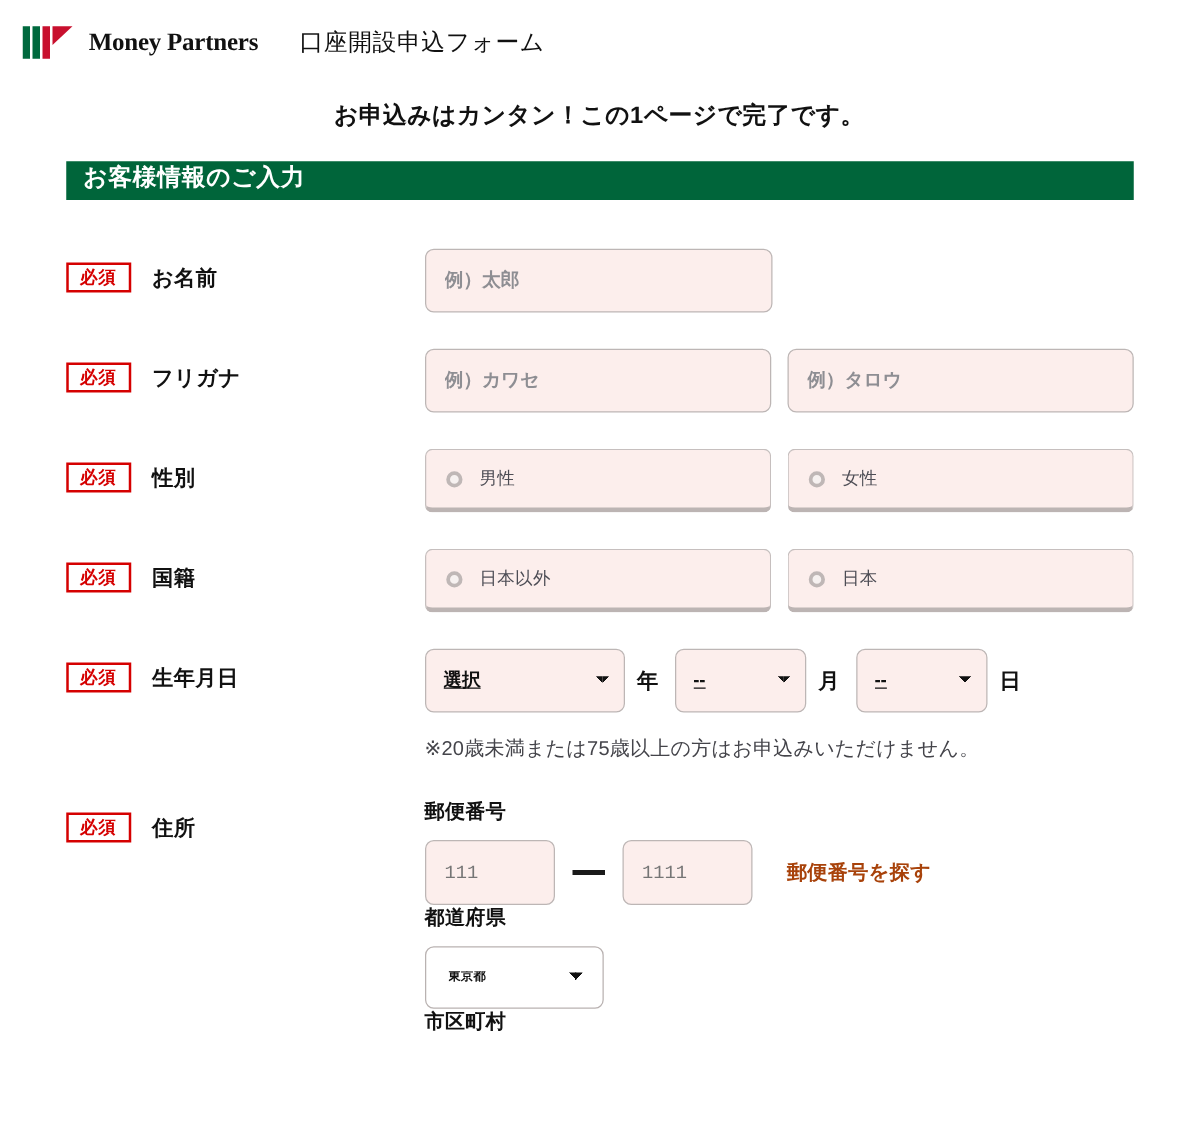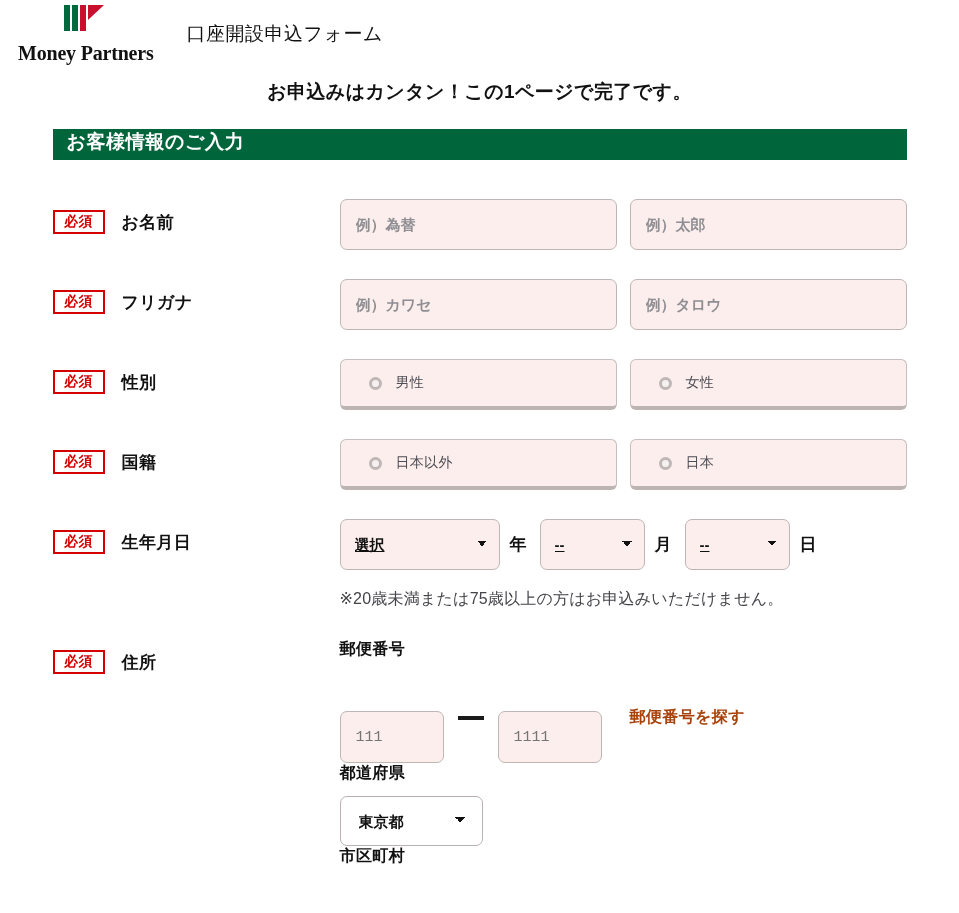--- a/index.html
+++ b/index.html
@@ -22,21 +22,20 @@
     display: flex;
     align-items: center;
     padding: 14px 0 0 18px;
     height: 54px;
     box-sizing: border-box;
   }
   .brand {
     display: flex;
     align-items: center;
     gap: 9px;
-    flex-direction: column;
   }
   .logo-mark {
     display: block;
     width: 44px;
     height: 30px;
     flex: 0 0 auto;
   }
   .brand-name {
     font-family: "Liberation Serif", "DejaVu Serif", serif;
     font-size: 20px;
@@ -162,21 +161,21 @@
   .radio-box {
     width: 278px;
     height: 51px;
     box-sizing: border-box;
     background: #fceeec;
     border: 1px solid #c6bfbe;
     border-bottom: 4px solid #bcb4b3;
     border-radius: 6px;
     display: flex;
     align-items: center;
-    padding-left: 28px;
+    padding-left: 16px;
     cursor: pointer;
     gap: 14px;
   }
   .radio-dot {
     width: 13px;
     height: 13px;
     border-radius: 50%;
     border: 3px solid #bfb7b6;
     background: #f6f1f0;
     box-sizing: border-box;
@@ -251,21 +250,20 @@
     box-sizing: border-box;
     height: 52px;
     background: #fceeec;
     border: 1px solid #bdb6b5;
     border-radius: 7px;
     font-family: "Liberation Mono", "DejaVu Sans Mono", monospace;
     font-size: 15px;
     color: #111111;
     padding: 0 15px;
     outline: none;
-    margin-top: 39px;
   }
   .zip-a { width: 104px; }
   .zip-b { width: 104px; }
   .zip-dash {
     width: 26px;
     height: 4px;
     background: #1a1a1a;
     margin: 0 14px;
     flex: 0 0 auto;
   }
@@ -282,22 +280,22 @@
   .sel-pref {
     appearance: none;
     -webkit-appearance: none;
     -moz-appearance: none;
     width: 143px;
     height: 50px;
     box-sizing: border-box;
     background: #ffffff;
     border: 1px solid #b9b2b1;
     border-radius: 7px;
-    font-family: Liberation Sans, sans-serif;
-    font-size: 15px;
+    font-family: Liberation Mono, monospace;
+    font-size: 10px;
     font-weight: 700;
     color: #111111;
     padding: 0 30px 0 18px;
     outline: none;
     cursor: pointer;
     background-image:
       linear-gradient(45deg, transparent 50%, #111111 50%),
       linear-gradient(135deg, #111111 50%, transparent 50%);
     background-position:
       calc(100% - 21px) calc(50% - 1px),
@@ -330,21 +328,20 @@
 
 <div class="form-body">
 
   <div class="field-row">
     <div class="row-label">
       <span class="badge-required">必須</span>
       <span class="row-label-text">お名前</span>
     </div>
     <div class="row-control">
       <div class="input-pair">
-        <input class="txt" type="text" placeholder="例）為替" style="">
         <input class="txt" type="text" placeholder="例）太郎" style="">
       </div>
     </div>
   </div>
 
   <div class="field-row">
     <div class="row-label">
       <span class="badge-required">必須</span>
       <span class="row-label-text">フリガナ</span>
     </div>

